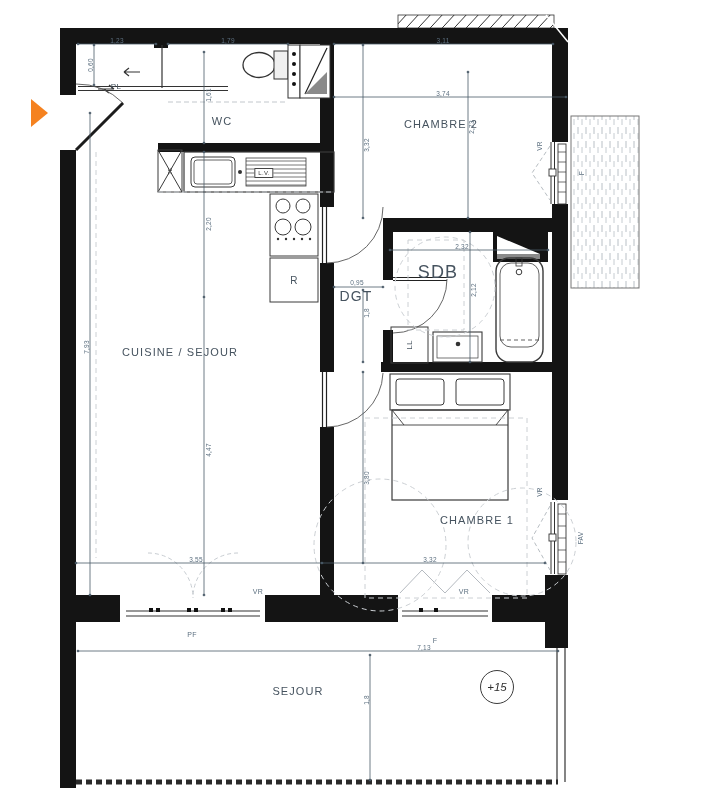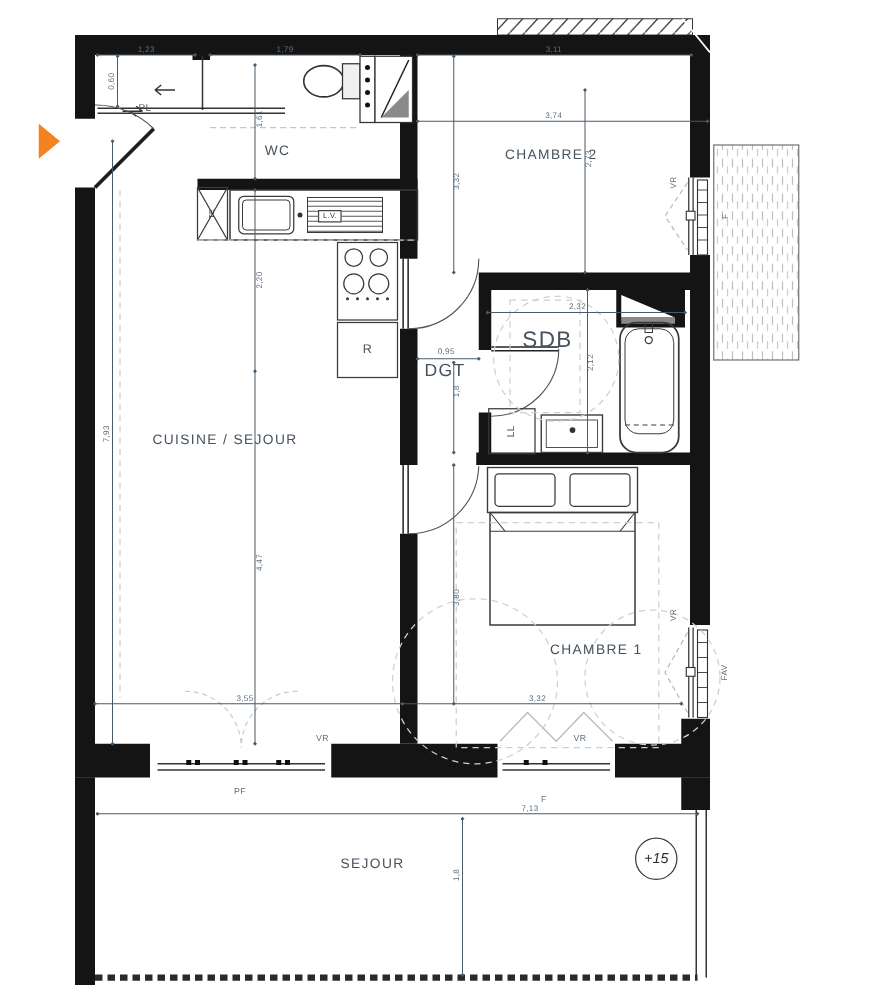--- a/index.html
+++ b/index.html
@@ -14,21 +14,21 @@
   .dim{position:absolute;transform:translate(-50%,-50%);white-space:nowrap;
        color:#5D7080;font-size:6.5px;letter-spacing:.2px;}
   .dim.v{transform:translate(-50%,-50%) rotate(-90deg);}
   .ann{position:absolute;transform:translate(-50%,-50%);white-space:nowrap;
        color:#5D7080;font-size:7px;letter-spacing:.3px;}
   .ann.v{transform:translate(-50%,-50%) rotate(-90deg);font-size:6.5px;}
   .lv-box{position:absolute;transform:translate(-50%,-50%);background:#fff;border:.8px solid #444;
           font-size:6px;color:#333;padding:1px 3px;letter-spacing:.3px;}
   .level-circle{position:absolute;width:32px;height:32px;border:1.3px solid #3c3c3c;border-radius:50%;
           transform:translate(-50%,-50%);display:flex;align-items:center;justify-content:center;
-          font-style:italic;font-size:11.5px;color:#2e2e2e;margin-left:28px;}
+          font-style:italic;font-size:11.5px;color:#2e2e2e;}
   .rot{transform:translate(-50%,-50%) rotate(-90deg);}
 </style>
 </head>
 <body>
 
 <div class="plan">
 
 <svg width="712" height="800" viewBox="0 0 712 800">
   <defs>
     <marker id="dia" viewBox="0 0 4 4" refX="2" refY="2" markerWidth="4" markerHeight="4" orient="auto">

